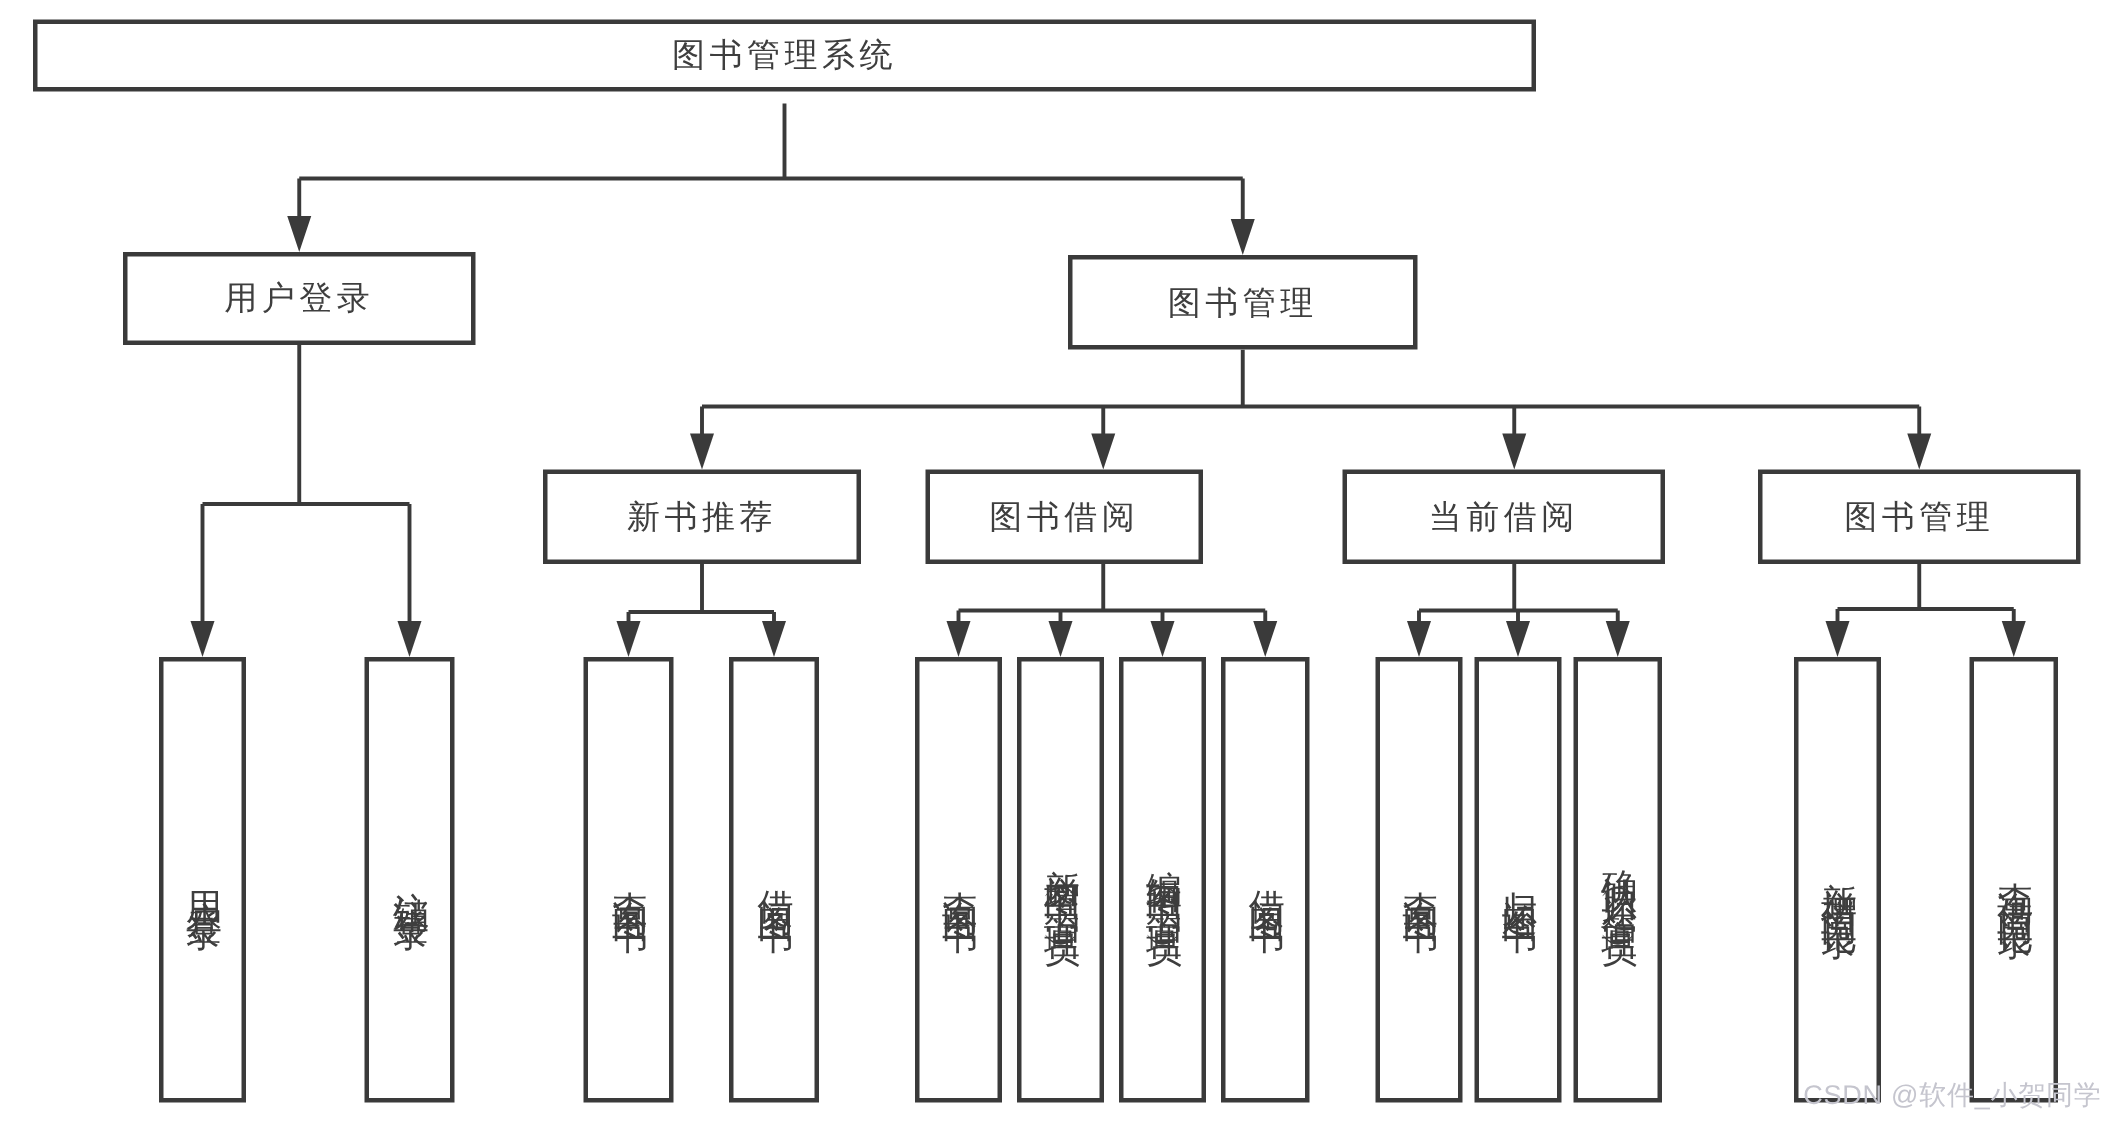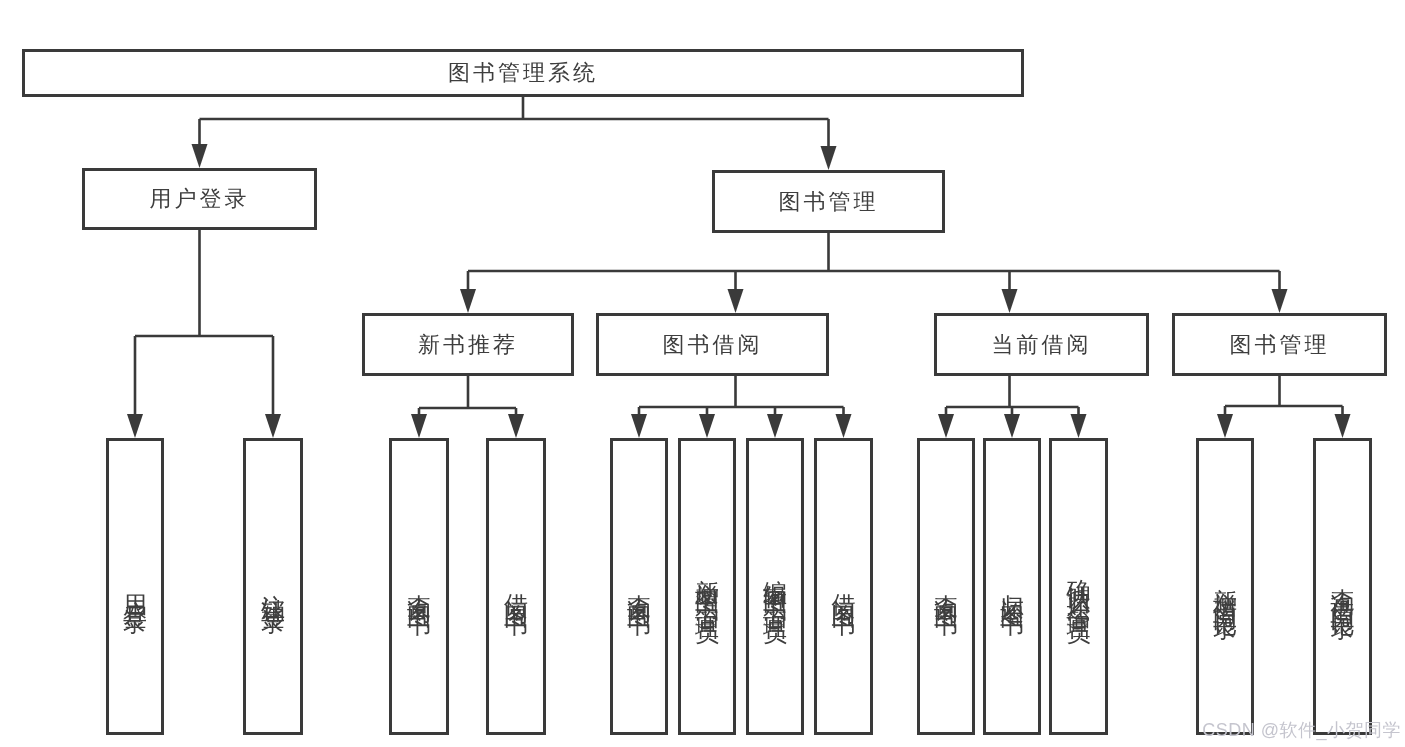--- a/index.html
+++ b/index.html
@@ -79,28 +79,28 @@
       <polygon points="767,414 783,414 775,438"></polygon>
       <polygon points="835.5,414 851.5,414 843.5,438"></polygon>
       <polygon points="938,414 954,414 946,438"></polygon>
       <polygon points="1004,414 1020,414 1012,438"></polygon>
       <polygon points="1070.5,414 1086.5,414 1078.5,438"></polygon>
       <polygon points="1217,414 1233,414 1225,438"></polygon>
       <polygon points="1334.5,414 1350.5,414 1342.5,438"></polygon>
     </g>
   </svg>
 
-  <div class="node h" style="left:22px; top:13px; width:1002px; height:48px;margin-top:36px;">图书管理系统</div>
+  <div class="node h" style="left:22px; top:13px; width:1002px; height:48px;">图书管理系统</div>
 
   <div class="node h" style="left:82px; top:168px; width:235px; height:62px;">用户登录</div>
   <div class="node h" style="left:362px; top:313px; width:212px; height:63px;">新书推荐</div>
 
   <div class="node h" style="left:712px; top:170px; width:233px; height:63px;">图书管理</div>
-  <div class="node h" style="left:596px; top:313px; width:233px; height:63px;">图书借阅</div>
-  <div class="node h" style="left:934px; top:313px; width:215px; height:63px;">当前借阅</div>
+  <div class="node h" style="left:617px; top:313px; width:185px; height:63px;">图书借阅</div>
+  <div class="node h" style="left:895px; top:313px; width:215px; height:63px;">当前借阅</div>
   <div class="node h" style="left:1172px; top:313px; width:215px; height:63px;">图书管理</div>
 
   <div class="node v" style="left:106px; top:438px; width:58px; height:297px;">用户登录</div>
   <div class="node v" style="left:243px; top:438px; width:60px; height:297px;">注销登录</div>
 
   <div class="node v" style="left:389px; top:438px; width:60px; height:297px;">查询图书</div>
   <div class="node v" style="left:486px; top:438px; width:60px; height:297px;">借阅图书</div>
 
   <div class="node v" style="left:610px; top:438px; width:58px; height:297px;">查询图书</div>
   <div class="node v" style="left:678px; top:438px; width:58px; height:297px;">新增图书（管理员）</div>

